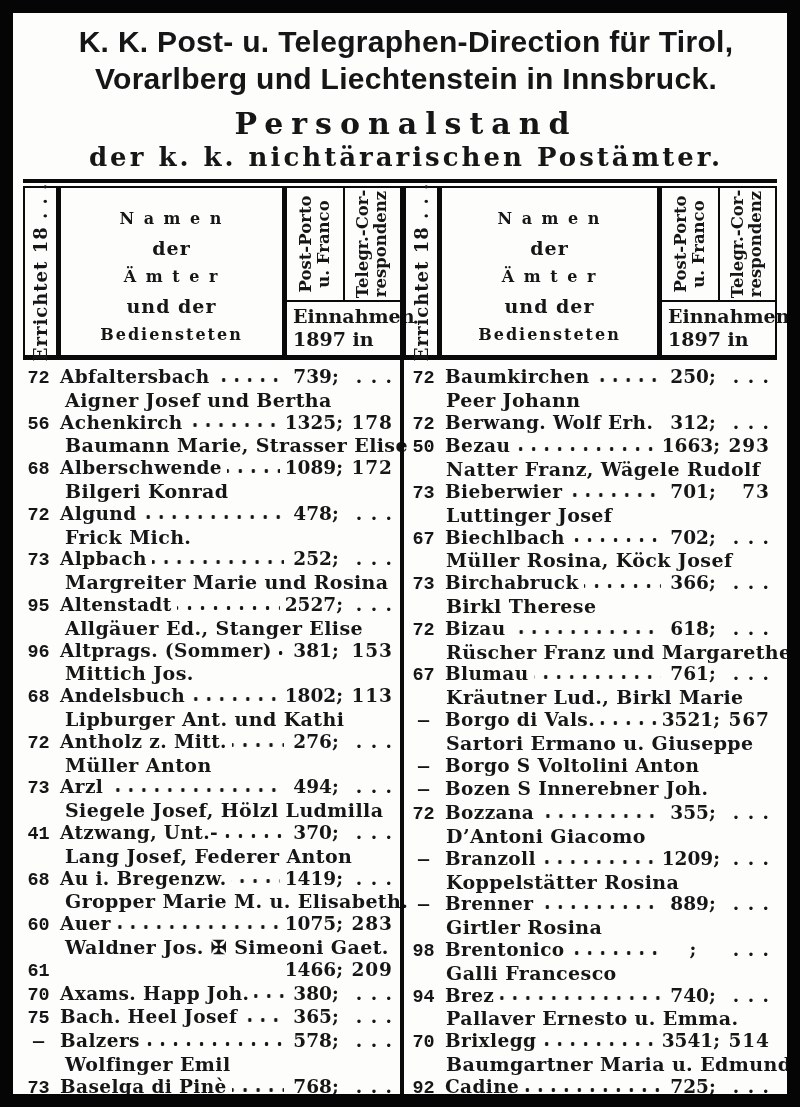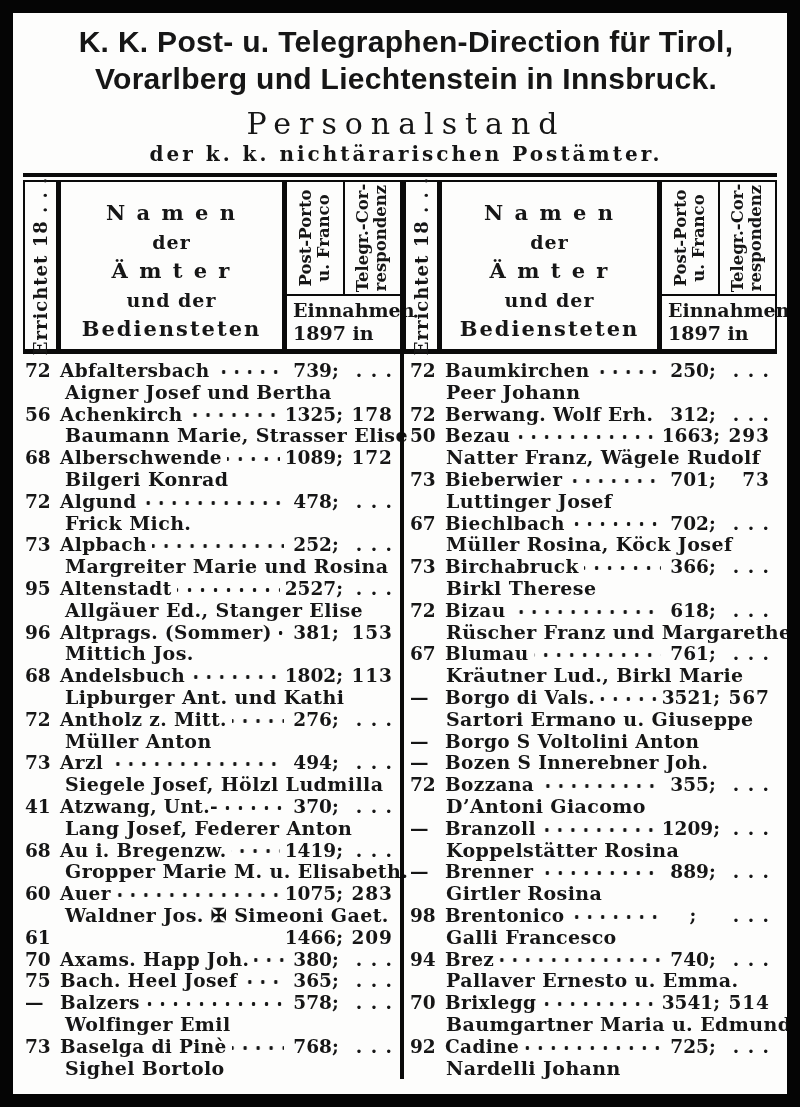--- a/index.html
+++ b/index.html
@@ -9,24 +9,24 @@
     overflow:hidden; color:#161616;
     font-family:"DejaVu Serif", serif; font-weight:700;
   }
   
   .title-block { text-align:center; padding-top:10px;padding-left:12px; }
   .title-line {
     font-family:"Liberation Sans", sans-serif; font-weight:bold;
     font-size:30px; line-height:37px; letter-spacing:0.3px;
   }
   .heading {
-    margin-top:9px; font-size:30px; letter-spacing:8px; font-weight:400;text-align:center;
+    margin-top:9px; font-size:30px; letter-spacing:8px; font-weight:700;text-align:center;
   }
   .subheading {
-    margin-top:1px; font-size:20px; letter-spacing:3px; font-weight:700;
+    margin-top:1px; font-size:26px; letter-spacing:3px; font-weight:700;
   }
   
   .rule-double {
     margin:7px 10px 0 10px; height:3px;
     border-top:4px solid #0a0a0a; border-bottom:2px solid #0a0a0a;
   }
   
   .header-row {
     margin:0 10px; display:flex; height:172px;
     border-bottom:5px solid #0a0a0a; box-sizing:border-box;
@@ -39,21 +39,21 @@
     width:36px; flex:none; position:relative;
     border-right:5px solid #0a0a0a; box-sizing:border-box;
   }
   .vtext {
     position:absolute; top:50%; left:50%;
     transform:translate(-50%,-50%) rotate(-90deg);
     white-space:nowrap; text-align:center; line-height:1.12;
   }
   .cell-err .vtext { font-size:18px; letter-spacing:1px; }
   .cell-namen { flex:1; text-align:center; padding-top:16px; box-sizing:border-box; }
-  .namen-big   { font-size:21px; letter-spacing:2px; line-height:30px; }
+  .namen-big   { font-size:16px; letter-spacing:2px; line-height:30px; }
   .namen-small { font-size:19px; letter-spacing:1px; line-height:28px; }
   .cell-ein {
     width:118px; flex:none; border-left:5px solid #0a0a0a;
     display:flex; flex-direction:column; box-sizing:border-box;
   }
   .rot-labels { flex:1; display:flex; }
   .rot-cell { flex:1; position:relative; box-sizing:border-box; }
   .rot-cell.telegr { border-left:2px solid #0a0a0a; }
   .rot-cell .vtext { font-size:16.5px; }
   .ein-text {
@@ -63,21 +63,21 @@
   
   .data-row { margin:0 10px; display:flex; box-sizing:border-box; }
   .col { width:50%; box-sizing:border-box; padding-top:6px; }
   .col.right { border-left:4px solid #0a0a0a; }
   .entry-line {
     display:flex; align-items:baseline;
     font-size:18.5px; line-height:21.8px; white-space:pre;
   }
   .col.left  .entry-line { padding-left:2px;  padding-right:2px; }
   .col.right .entry-line { padding-left:6px;  padding-right:2px; }
-  .e-year { flex:none; width:27px; text-align:left; margin-right:8px; }
+  .e-year { flex:none; width:27px; text-align:center; margin-right:8px;font-family:Liberation Mono, monospace; }
   .e-name { flex:none; letter-spacing:0.4px; }
   .e-leader {
     flex:1 1 6px; margin:0 5px 4px 5px; height:12px; align-self:flex-end;
     background-image:radial-gradient(circle, #161616 1.7px, transparent 2.1px);
     background-size:13px 12px; background-repeat:repeat-x;
     background-position:center bottom;
   }
   .e-leader.blank { background-image:none; }
   .e-porto { flex:none; min-width:54px; text-align:center; }
   .e-telegr { flex:none; min-width:50px; text-align:right; padding-right:5px; letter-spacing:1px; }

